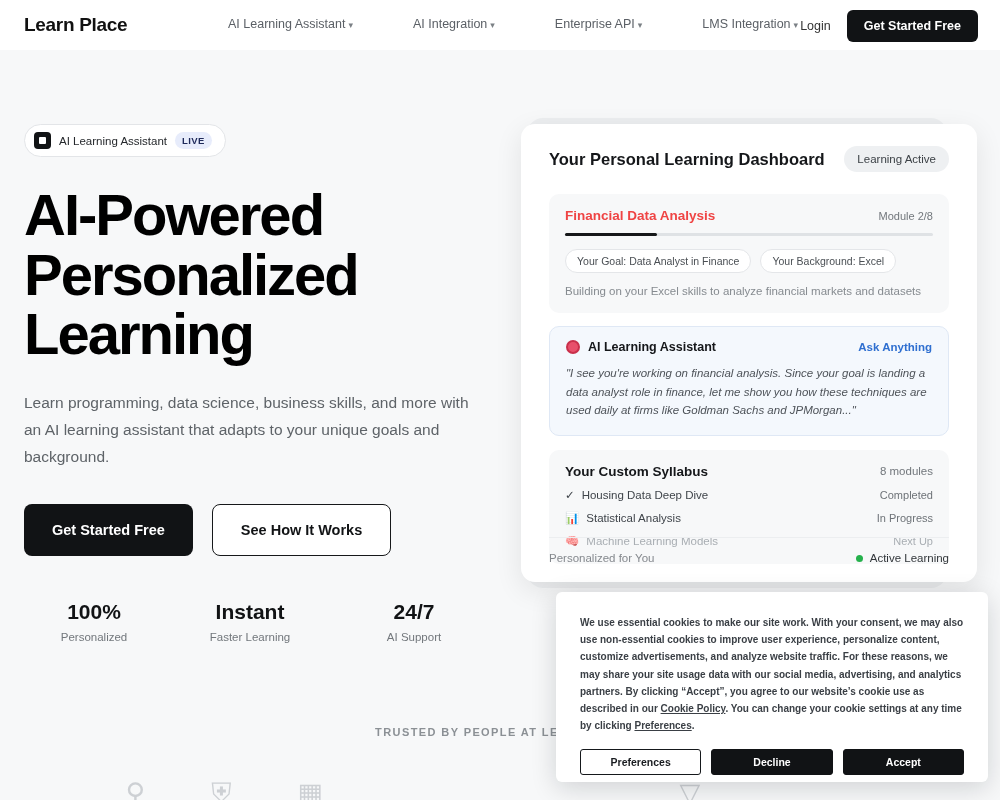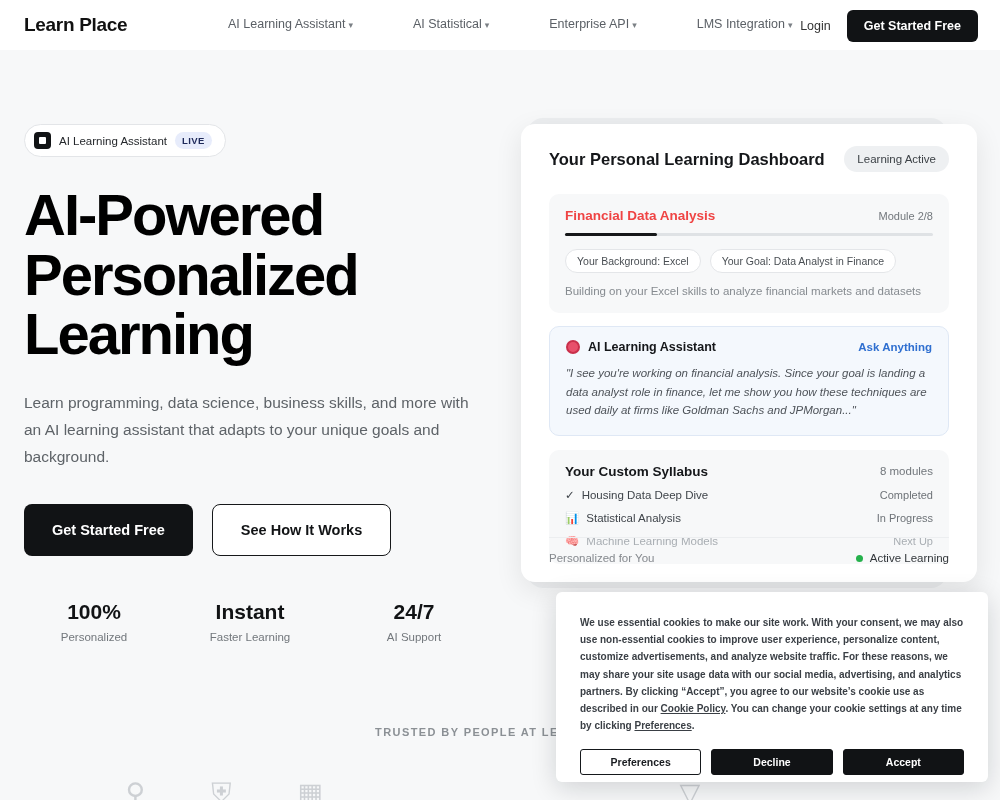--- a/index.html
+++ b/index.html
@@ -177,21 +177,21 @@
 
 <div class="page">
 
   <div class="nav">
     <div class="brand">Learn Place</div>
     <div class="nav-links">
       <div class="nav-link">
         <span>AI Learning Assistant</span><span class="caret">▾</span>
       </div>
       <div class="nav-link">
-        <span>AI Statistical</span><span class="caret">▾</span>
+        <span>AI Integration</span><span class="caret">▾</span>
       </div>
       <div class="nav-link">
         <span>Enterprise API</span><span class="caret">▾</span>
       </div>
       <div class="nav-link">
         <span>LMS Integration</span><span class="caret">▾</span>
       </div>
     </div>
     <div class="nav-right">
       <div class="login-link">Login</div>
@@ -238,22 +238,22 @@
 
     <div class="module">
       <div class="module-row">
         <div class="module-name">Financial Data Analysis</div>
         <div class="module-count">Module 2/8</div>
       </div>
       <div class="progress-track">
         <div class="progress-fill" id="progress-fill" style="width: 25%;"></div>
       </div>
       <div class="chips">
+        <div class="chip">Your Goal: Data Analyst in Finance</div>
         <div class="chip">Your Background: Excel</div>
-        <div class="chip">Your Goal: Data Analyst in Finance</div>
       </div>
       <div class="module-note">Building on your Excel skills to analyze financial markets and datasets</div>
     </div>
 
     <div class="assistant">
       <div class="assistant-head">
         <div class="assistant-left">
           <span class="assistant-ico"></span>
           <span class="assistant-name">AI Learning Assistant</span>
         </div>

